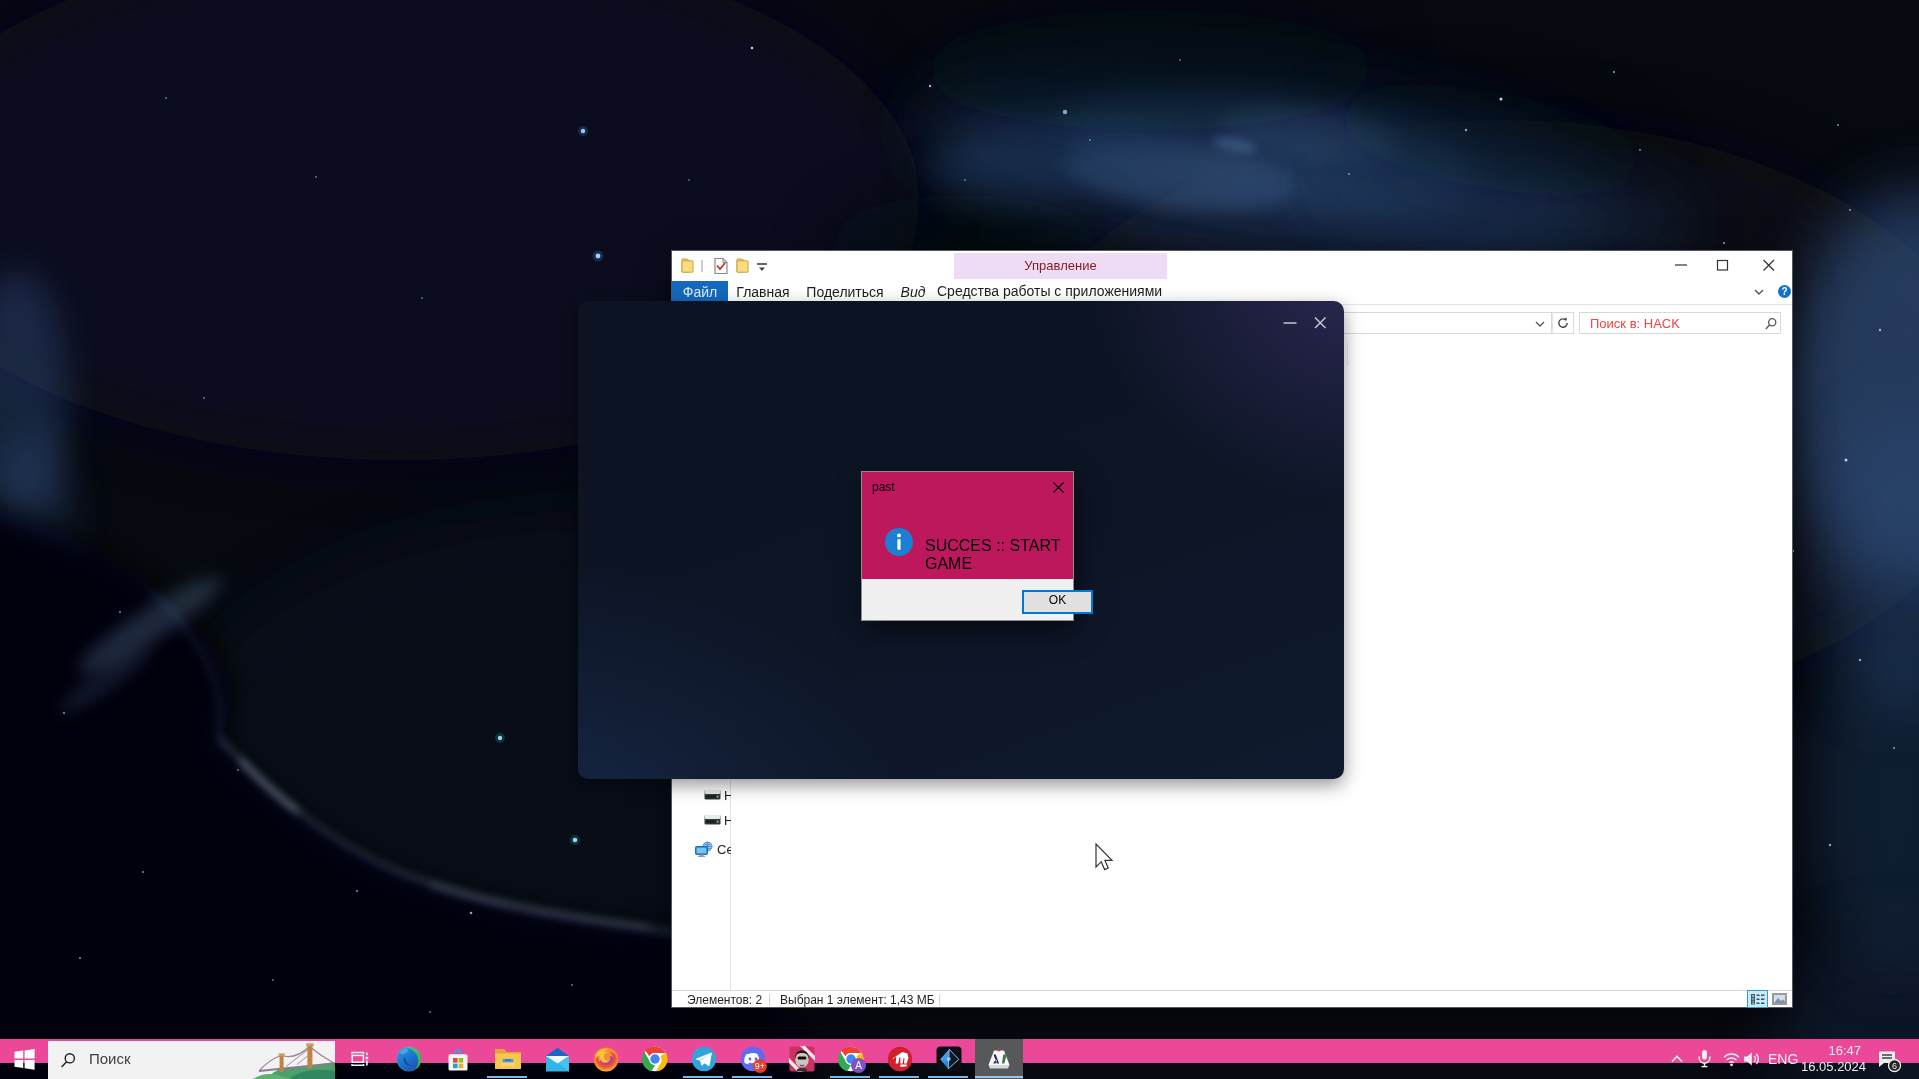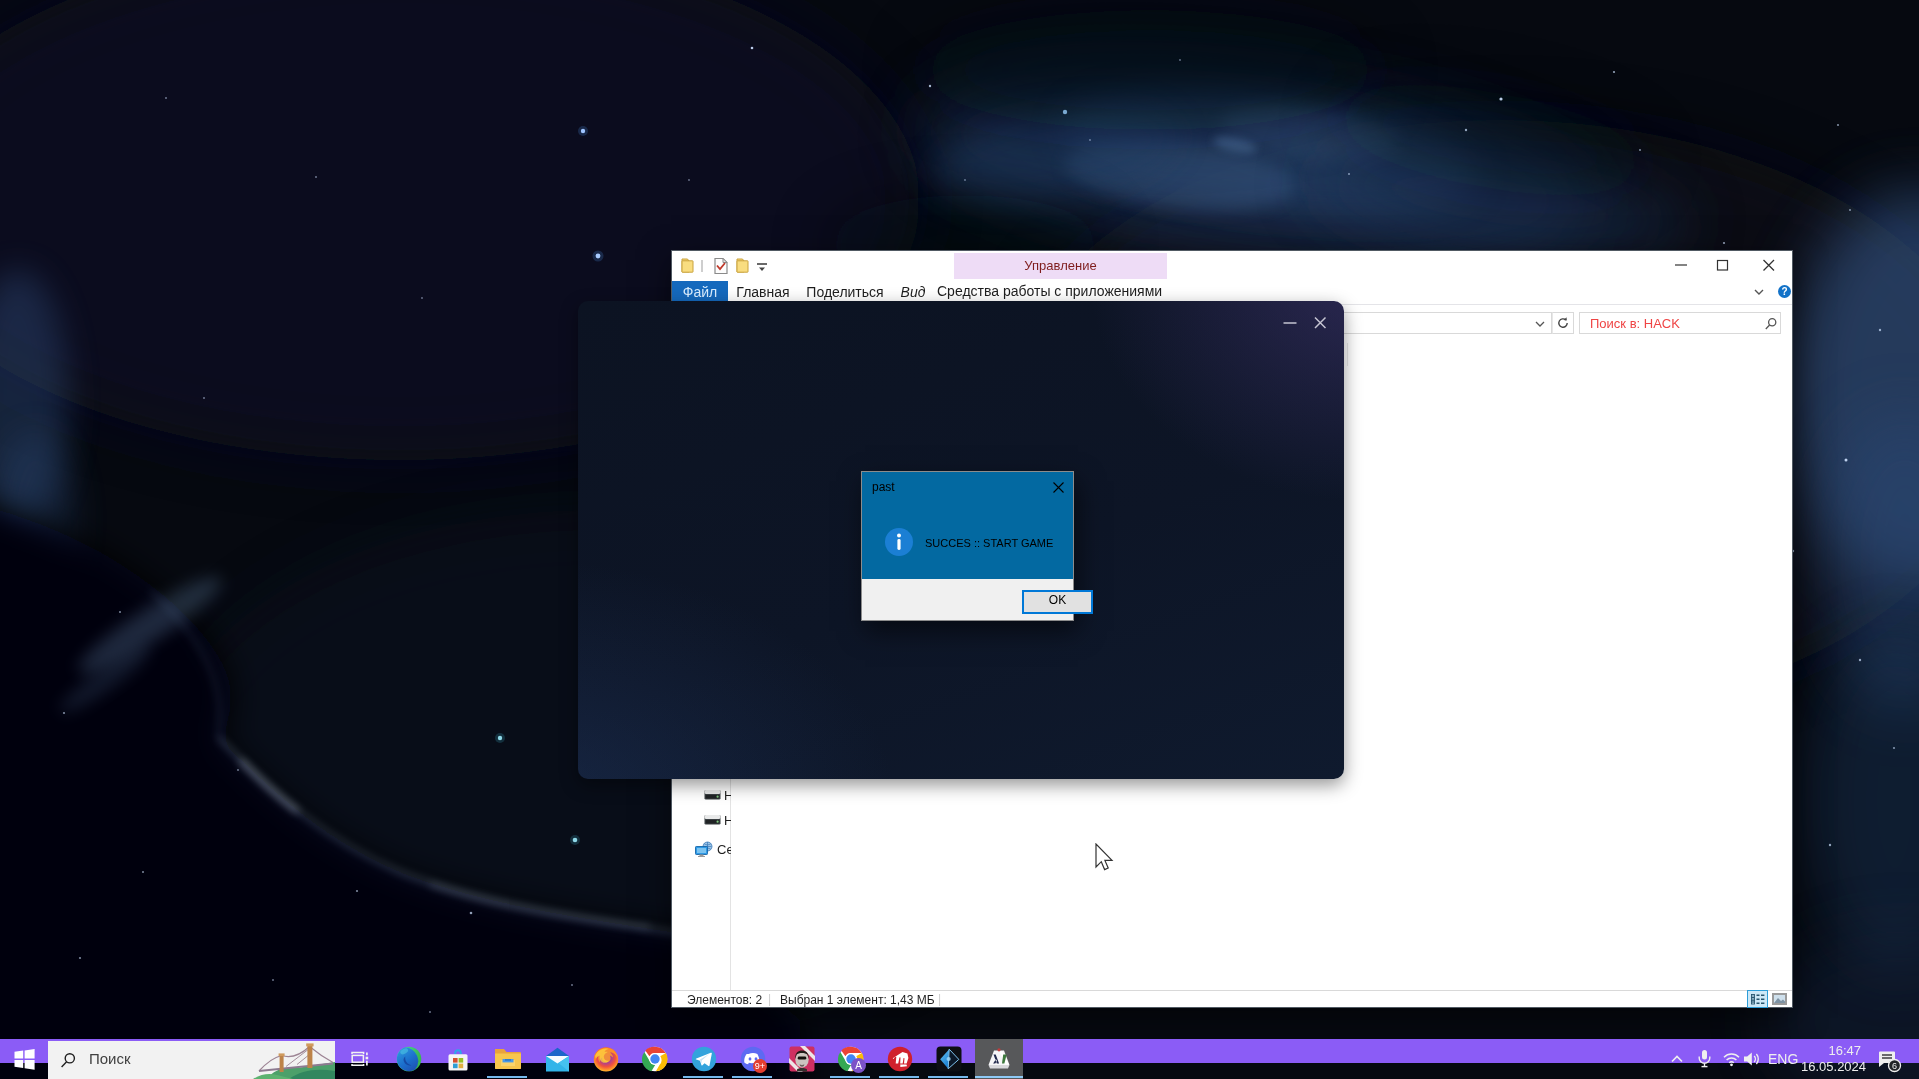--- a/index.html
+++ b/index.html
@@ -15,25 +15,25 @@
   
   #darkwin { position:absolute; left:578px; top:301px; width:766px; height:478px;
     border-radius:10px; box-shadow:0 6px 18px rgba(0,0,0,.42);
     background:
       radial-gradient(ellipse 420px 340px at 103% -5%, rgba(74,60,128,.5), rgba(74,60,128,0) 66%),
       radial-gradient(ellipse 560px 380px at -6% 106%, rgba(38,64,112,.38), rgba(38,64,112,0) 65%),
       linear-gradient(160deg, #0c1322 0%, #0d1526 55%, #0f1a2e 100%);
   }
   
   #dialog { position:absolute; left:861px; top:471px; width:213px; height:150px;
-    background:#0369a1; border:1px solid #8c8c8c; box-shadow:4px 10px 24px rgba(0,0,0,.55);
+    background:#be185d; border:1px solid #8c8c8c; box-shadow:4px 10px 24px rgba(0,0,0,.55);
     font-size:12px; color:#000;text-decoration:underline; }
   
   #taskbar { position:absolute; left:0; top:1039px; width:1919px; height:24px;
-    background:#8b5cf6; }
+    background:#ec4899; }
   .uline { position:absolute; top:37px; height:2px; background:#76b9ed; }
   .tray-txt { color:#eee; font-size:13px; }
 </style>
 </head>
 <body>
 <div id="desktop"></div>
 <svg id="stars" class="abs" style="left:0;top:0" width="1919" height="1079">
   <defs>
     <filter id="b8" x="-60%" y="-60%" width="220%" height="220%">
         <feGaussianBlur stdDeviation="8"></feGaussianBlur>
@@ -277,21 +277,21 @@
   <div class="abs" style="left:10px;top:8px;font-size:12px;color:#000;">past</div>
   <svg class="abs" style="left:190px;top:9px" width="13" height="13" viewBox="0 0 13 13">
     <path d="M1.5 1.5 L11.5 11.5 M11.5 1.5 L1.5 11.5" stroke="#000" stroke-width="1.1"></path>
   </svg>
 
   <svg class="abs" style="left:22px;top:55px" width="30" height="30" viewBox="0 0 30 30">
     <circle cx="15" cy="15" r="14" fill="#1b7fd4"></circle>
     <circle cx="15" cy="8.4" r="2" fill="#fff"></circle>
     <rect x="13.4" y="12" width="3.2" height="11" rx="1.4" fill="#fff"></rect>
   </svg>
-  <div class="abs" style="left:63px;top:65px;font-size:11px;color:#000;">SUCCES :: START GAME</div>
+  <div class="abs" style="left:63px;top:65px;font-size:16px;color:#000;">SUCCES :: START GAME</div>
   <div class="abs" style="left:0px;top:107px;width:211px;height:41px;background:#f0f0f0;">
     <div class="abs" style="left:124px;top:11px;width:71px;height:24px;background:#e1e1e1;border:2px solid #0078d7;font-size:12px;color:#000;text-align:center;line-height:16px;margin-left:36px;">OK</div>
   </div>
 </div>
 
 <div id="taskbar">
 
   <svg class="abs" style="left:13px;top:9px" width="23" height="23" viewBox="0 0 23 23">
     <polygon points="1.5,3.8 10.2,2.6 10.2,10.6 1.5,10.6" fill="#fff"></polygon>
     <polygon points="11.6,2.4 21.6,1 21.6,10.6 11.6,10.6" fill="#fff"></polygon>

